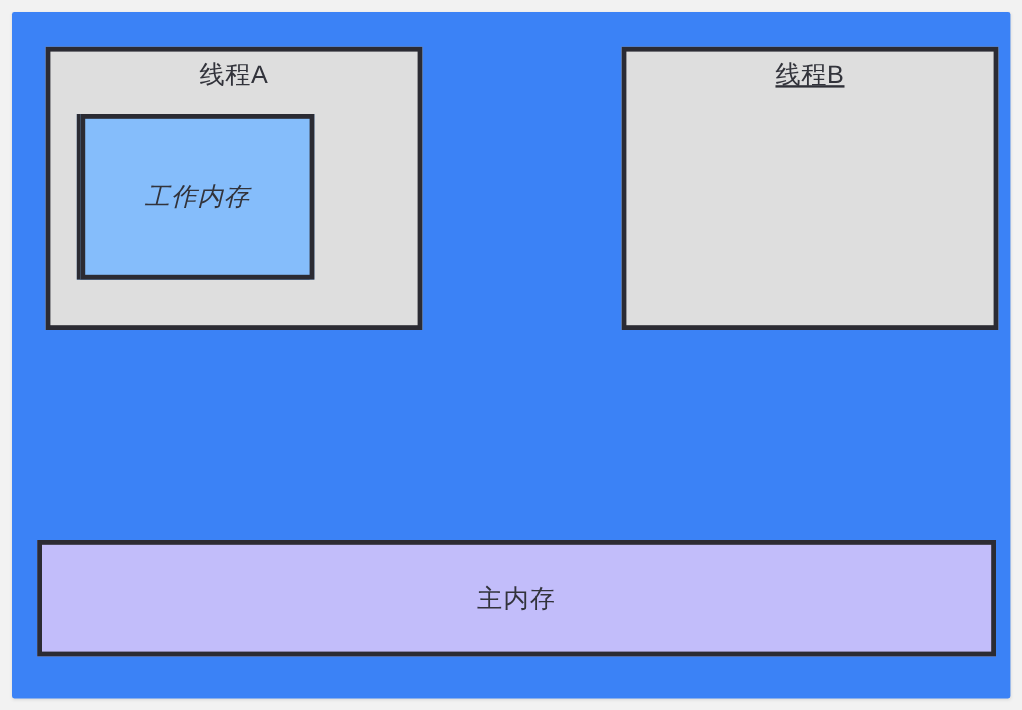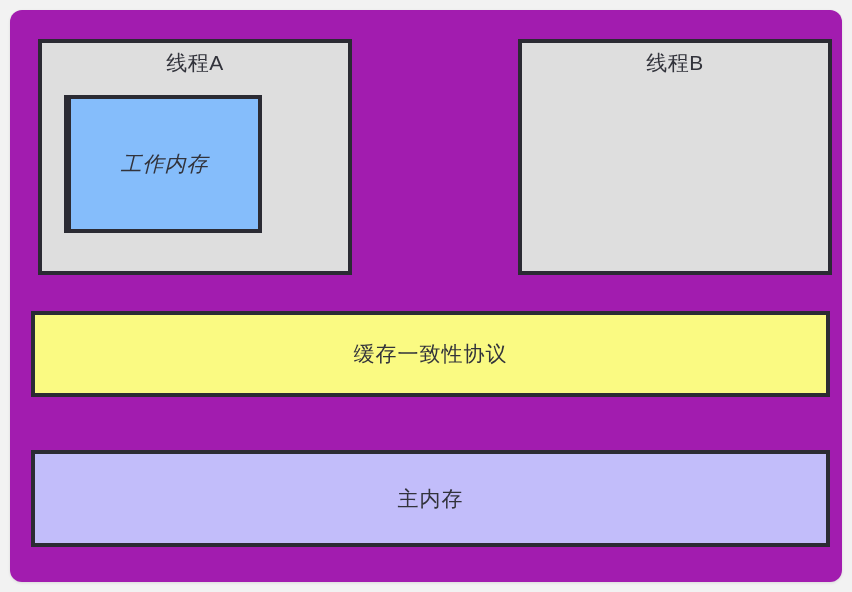--- a/index.html
+++ b/index.html
@@ -23,22 +23,22 @@
     box-sizing: border-box;
   }
 
   
   .card {
     position: absolute;
     left: 10px;
     top: 10px;
     width: 832px;
     height: 572px;
-    background: #a21caf;
-    border-radius: 12px;
+    background: #3b82f6;
+    border-radius: 2px;
     box-sizing: border-box;
     box-shadow: 0 1px 3px rgba(0,0,0,0.10);
   }
 
   
   .box {
     position: absolute;
     box-sizing: border-box;
     border: 4px solid #2b2b33;
     display: flex;
@@ -91,21 +91,21 @@
   }
   .mm-label {
     font-size: 21px;
     letter-spacing: 1px;
     color: #32333b;
     white-space: nowrap;
   }
 
   
   #thread-a       { left: 28px;  top: 29px;  width: 314px; height: 236px; }
-  #thread-b       { left: 508px; top: 29px;  width: 314px; height: 236px; }
+  #thread-b       { left: 508px; top: 29px;  width: 314px; height: 236px; text-decoration: underline; }
   #wm-a           { left: 54px;  top: 85px;  width: 194px; height: 138px; }
   #wm-b           { left: 57px;  top: 85px;  width: 195px; height: 138px; }
   #protocol       { left: 21px;  top: 301px; width: 799px; height: 86px;  }
   #main-memory    { left: 21px;  top: 440px; width: 799px; height: 97px; }
 </style>
 </head>
 <body>
 
 <div class="canvas">
   <div class="card">
@@ -119,22 +119,19 @@
     </div>
 
     <div class="box thread-box" id="thread-b">
       <span class="thread-label">线程B</span>
     </div>
 
     <div class="box working-memory" id="wm-b">
       <span class="wm-label">工作内存</span>
     </div>
 
-    <div class="box protocol-bar" id="protocol">
-      <span class="protocol-label">缓存一致性协议</span>
-    </div>
 
     <div class="box main-memory-bar" id="main-memory">
       <span class="mm-label">主内存</span>
     </div>
 
   </div>
 </div>
 
 </body></html>

